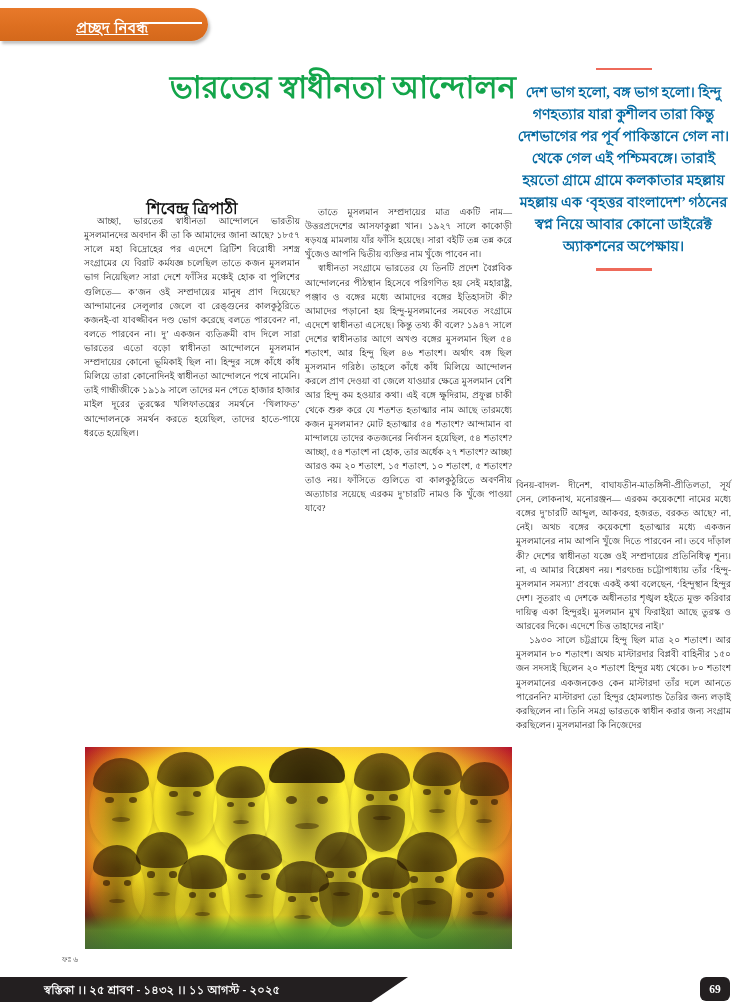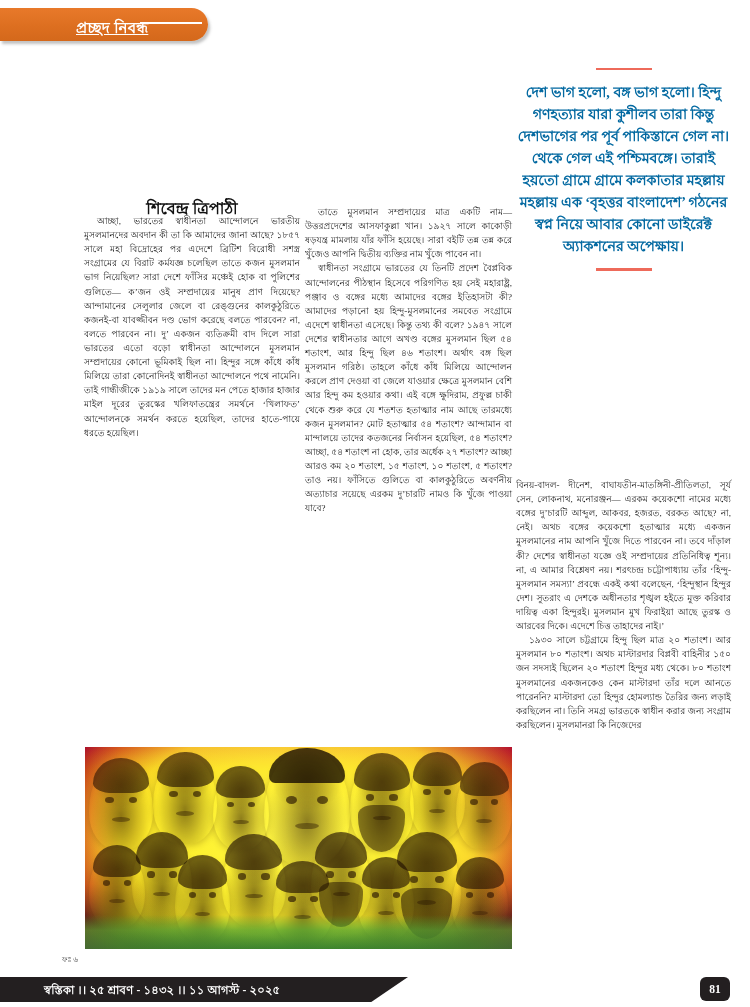--- a/index.html
+++ b/index.html
@@ -158,20 +158,21 @@
   }
 </style>
 </head>
 <body>
 
 <div id="kicker-tab"></div>
 <div id="kicker-label">প্রচ্ছদ নিবন্ধ</div>
 <div id="kicker-rule"></div>
 
 <h1 id="headline">
+  <span>ভারতের স্বাধীনতা আন্দোলন</span>
 </h1>
 
 <div id="byline">শিবেন্দ্র ত্রিপাঠী</div>
 
 <div id="pullquote">
   <div class="pq-rule"></div>
   <div>দেশ ভাগ হলো, বঙ্গ ভাগ হলো। হিন্দু গণহত্যার যারা কুশীলব তারা কিন্তু দেশভাগের পর পূর্ব পাকিস্তানে গেল না। থেকে গেল এই পশ্চিমবঙ্গে। তারাই হয়তো গ্রামে গ্রামে কলকাতার মহল্লায় মহল্লায় এক ‘বৃহত্তর বাংলাদেশ’ গঠনের স্বপ্ন নিয়ে আবার কোনো ডাইরেক্ট অ্যাকশনের অপেক্ষায়।</div>
   <div class="pq-rule pq-rule-b"></div>
 </div>
 
@@ -259,13 +260,13 @@
       <div class="hair"></div>
       <div class="mouth"></div>
     </div>
   <div id="collage-grass"></div>
   <div id="collage-vignette"></div>
 </div>
 
 <div id="folio-caption">ফঃ ৬</div>
 <div id="footer-bar"></div>
 <div id="footer-text">স্বস্তিকা ।। ২৫ শ্রাবণ - ১৪৩২ ।। ১১ আগস্ট - ২০২৫</div>
-<div id="page-number">81</div>
+<div id="page-number">69</div>
 
 </body></html>

